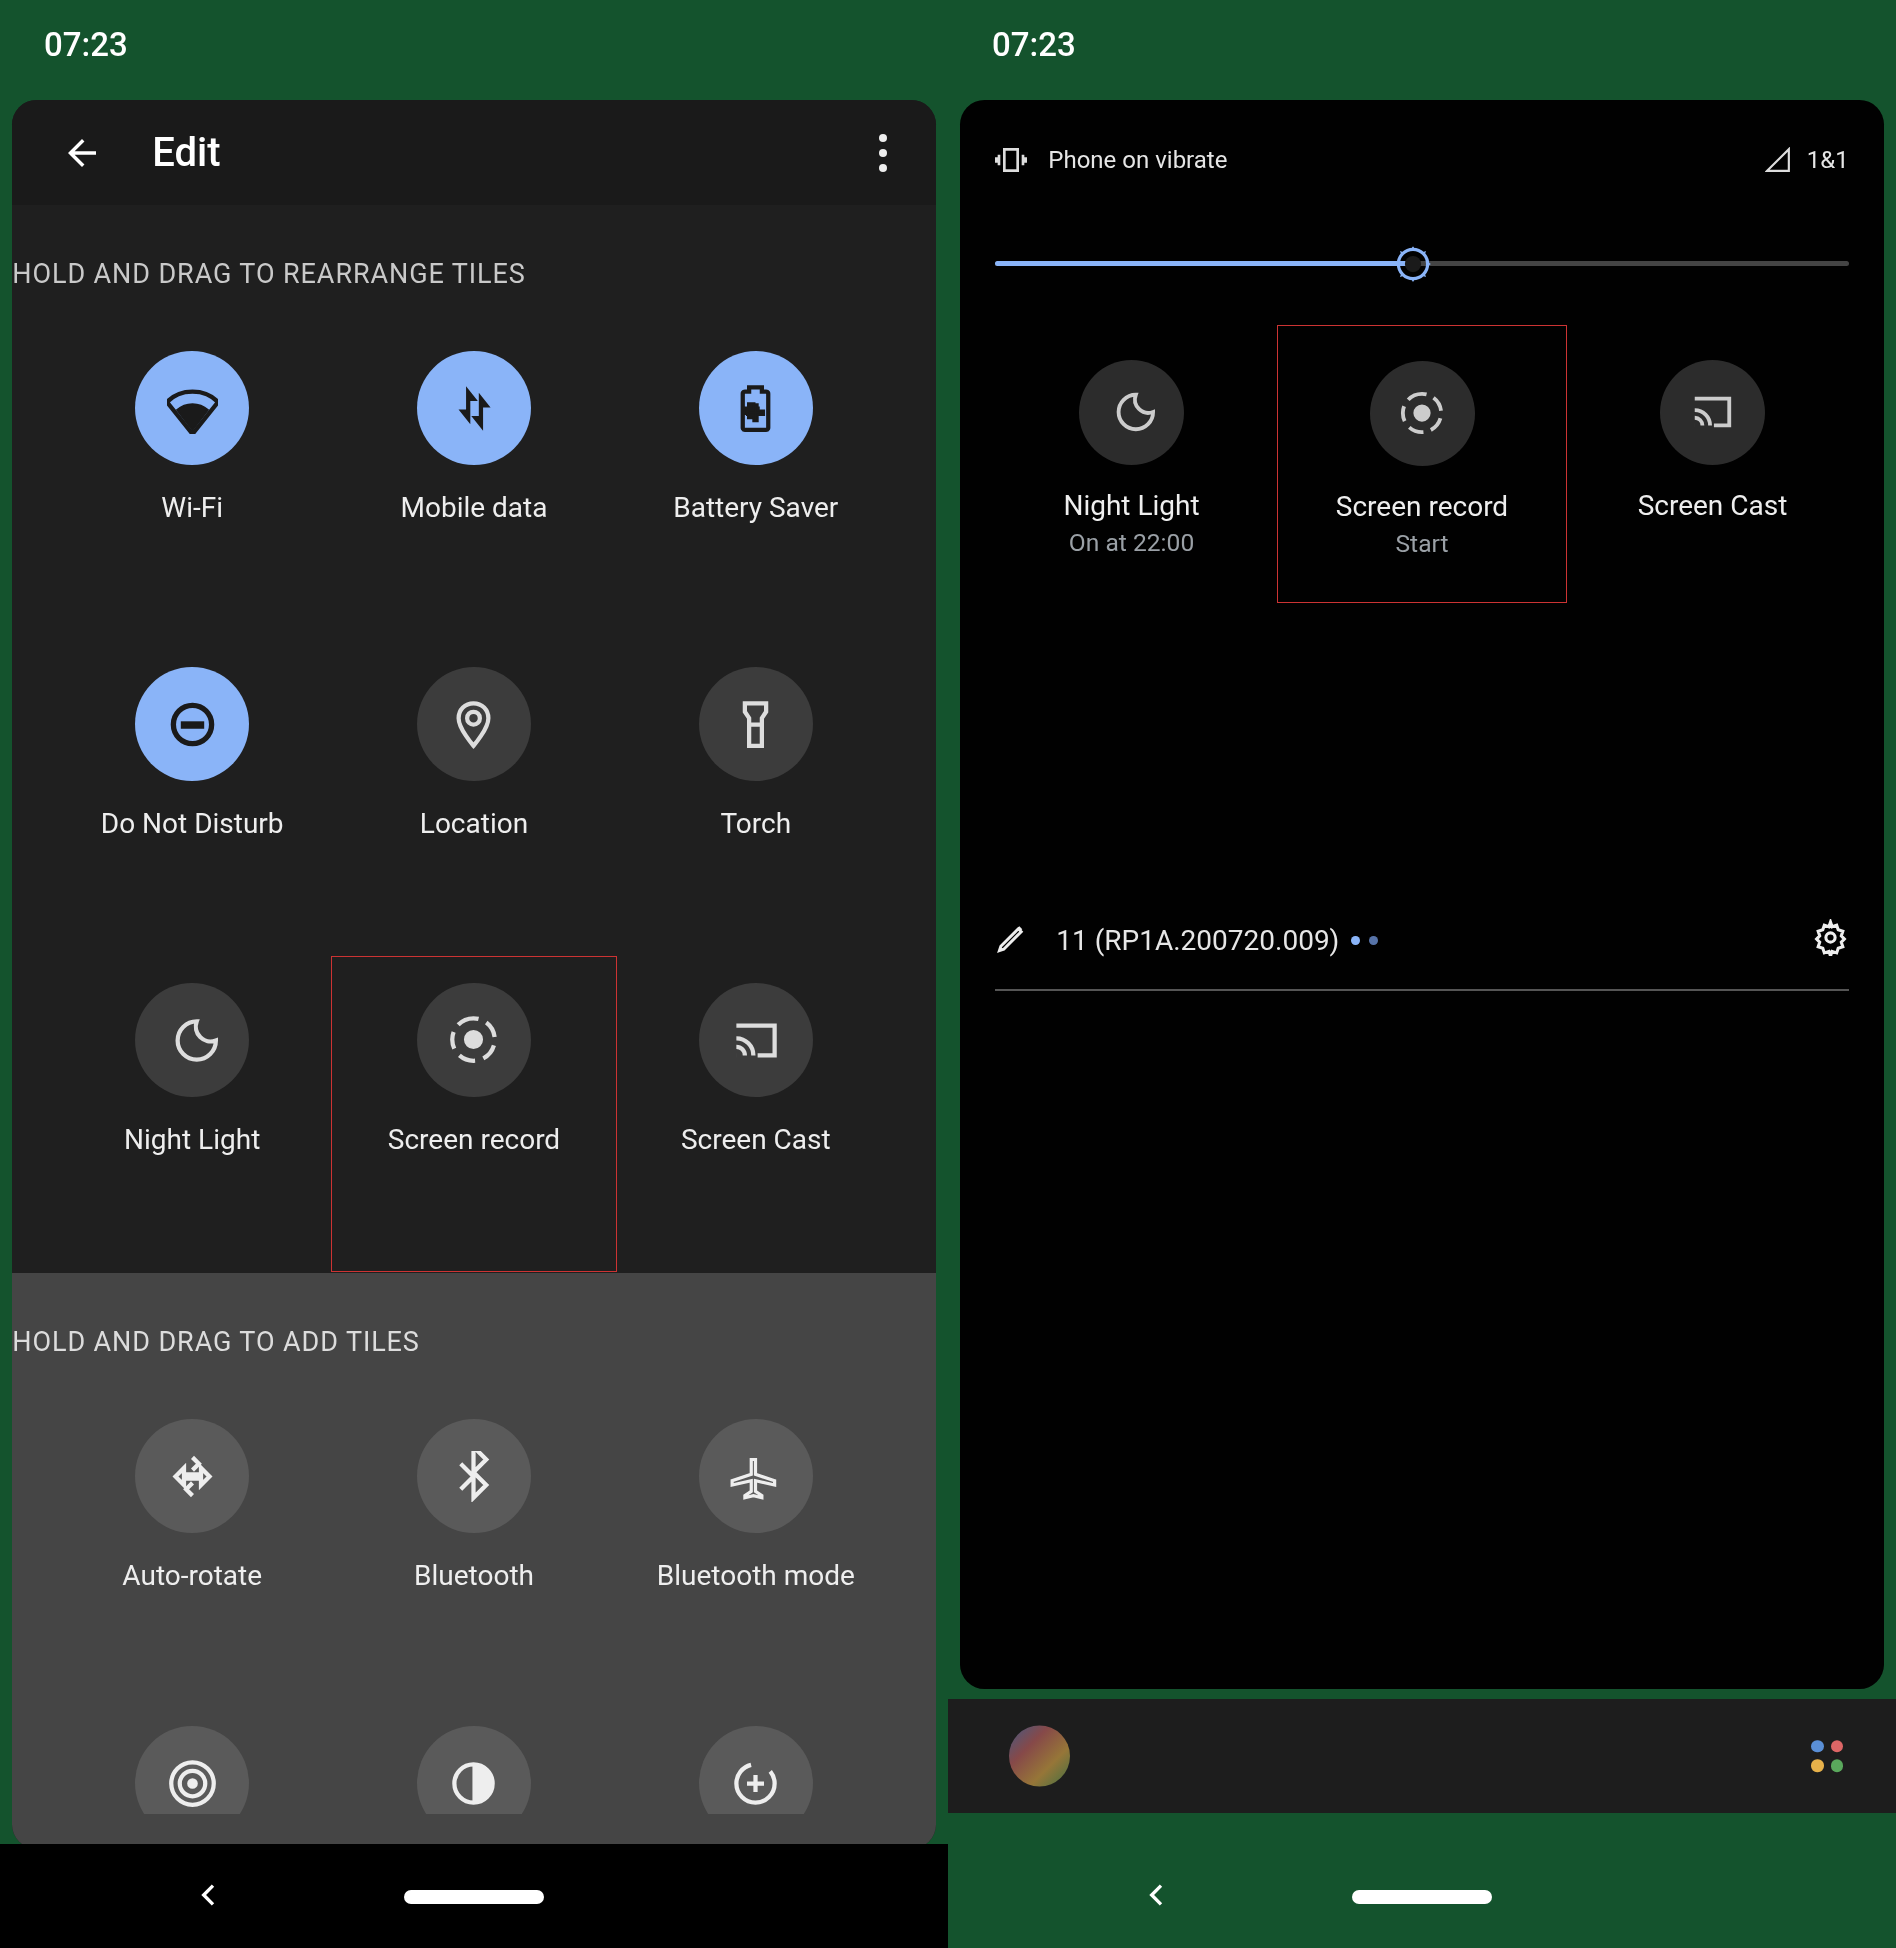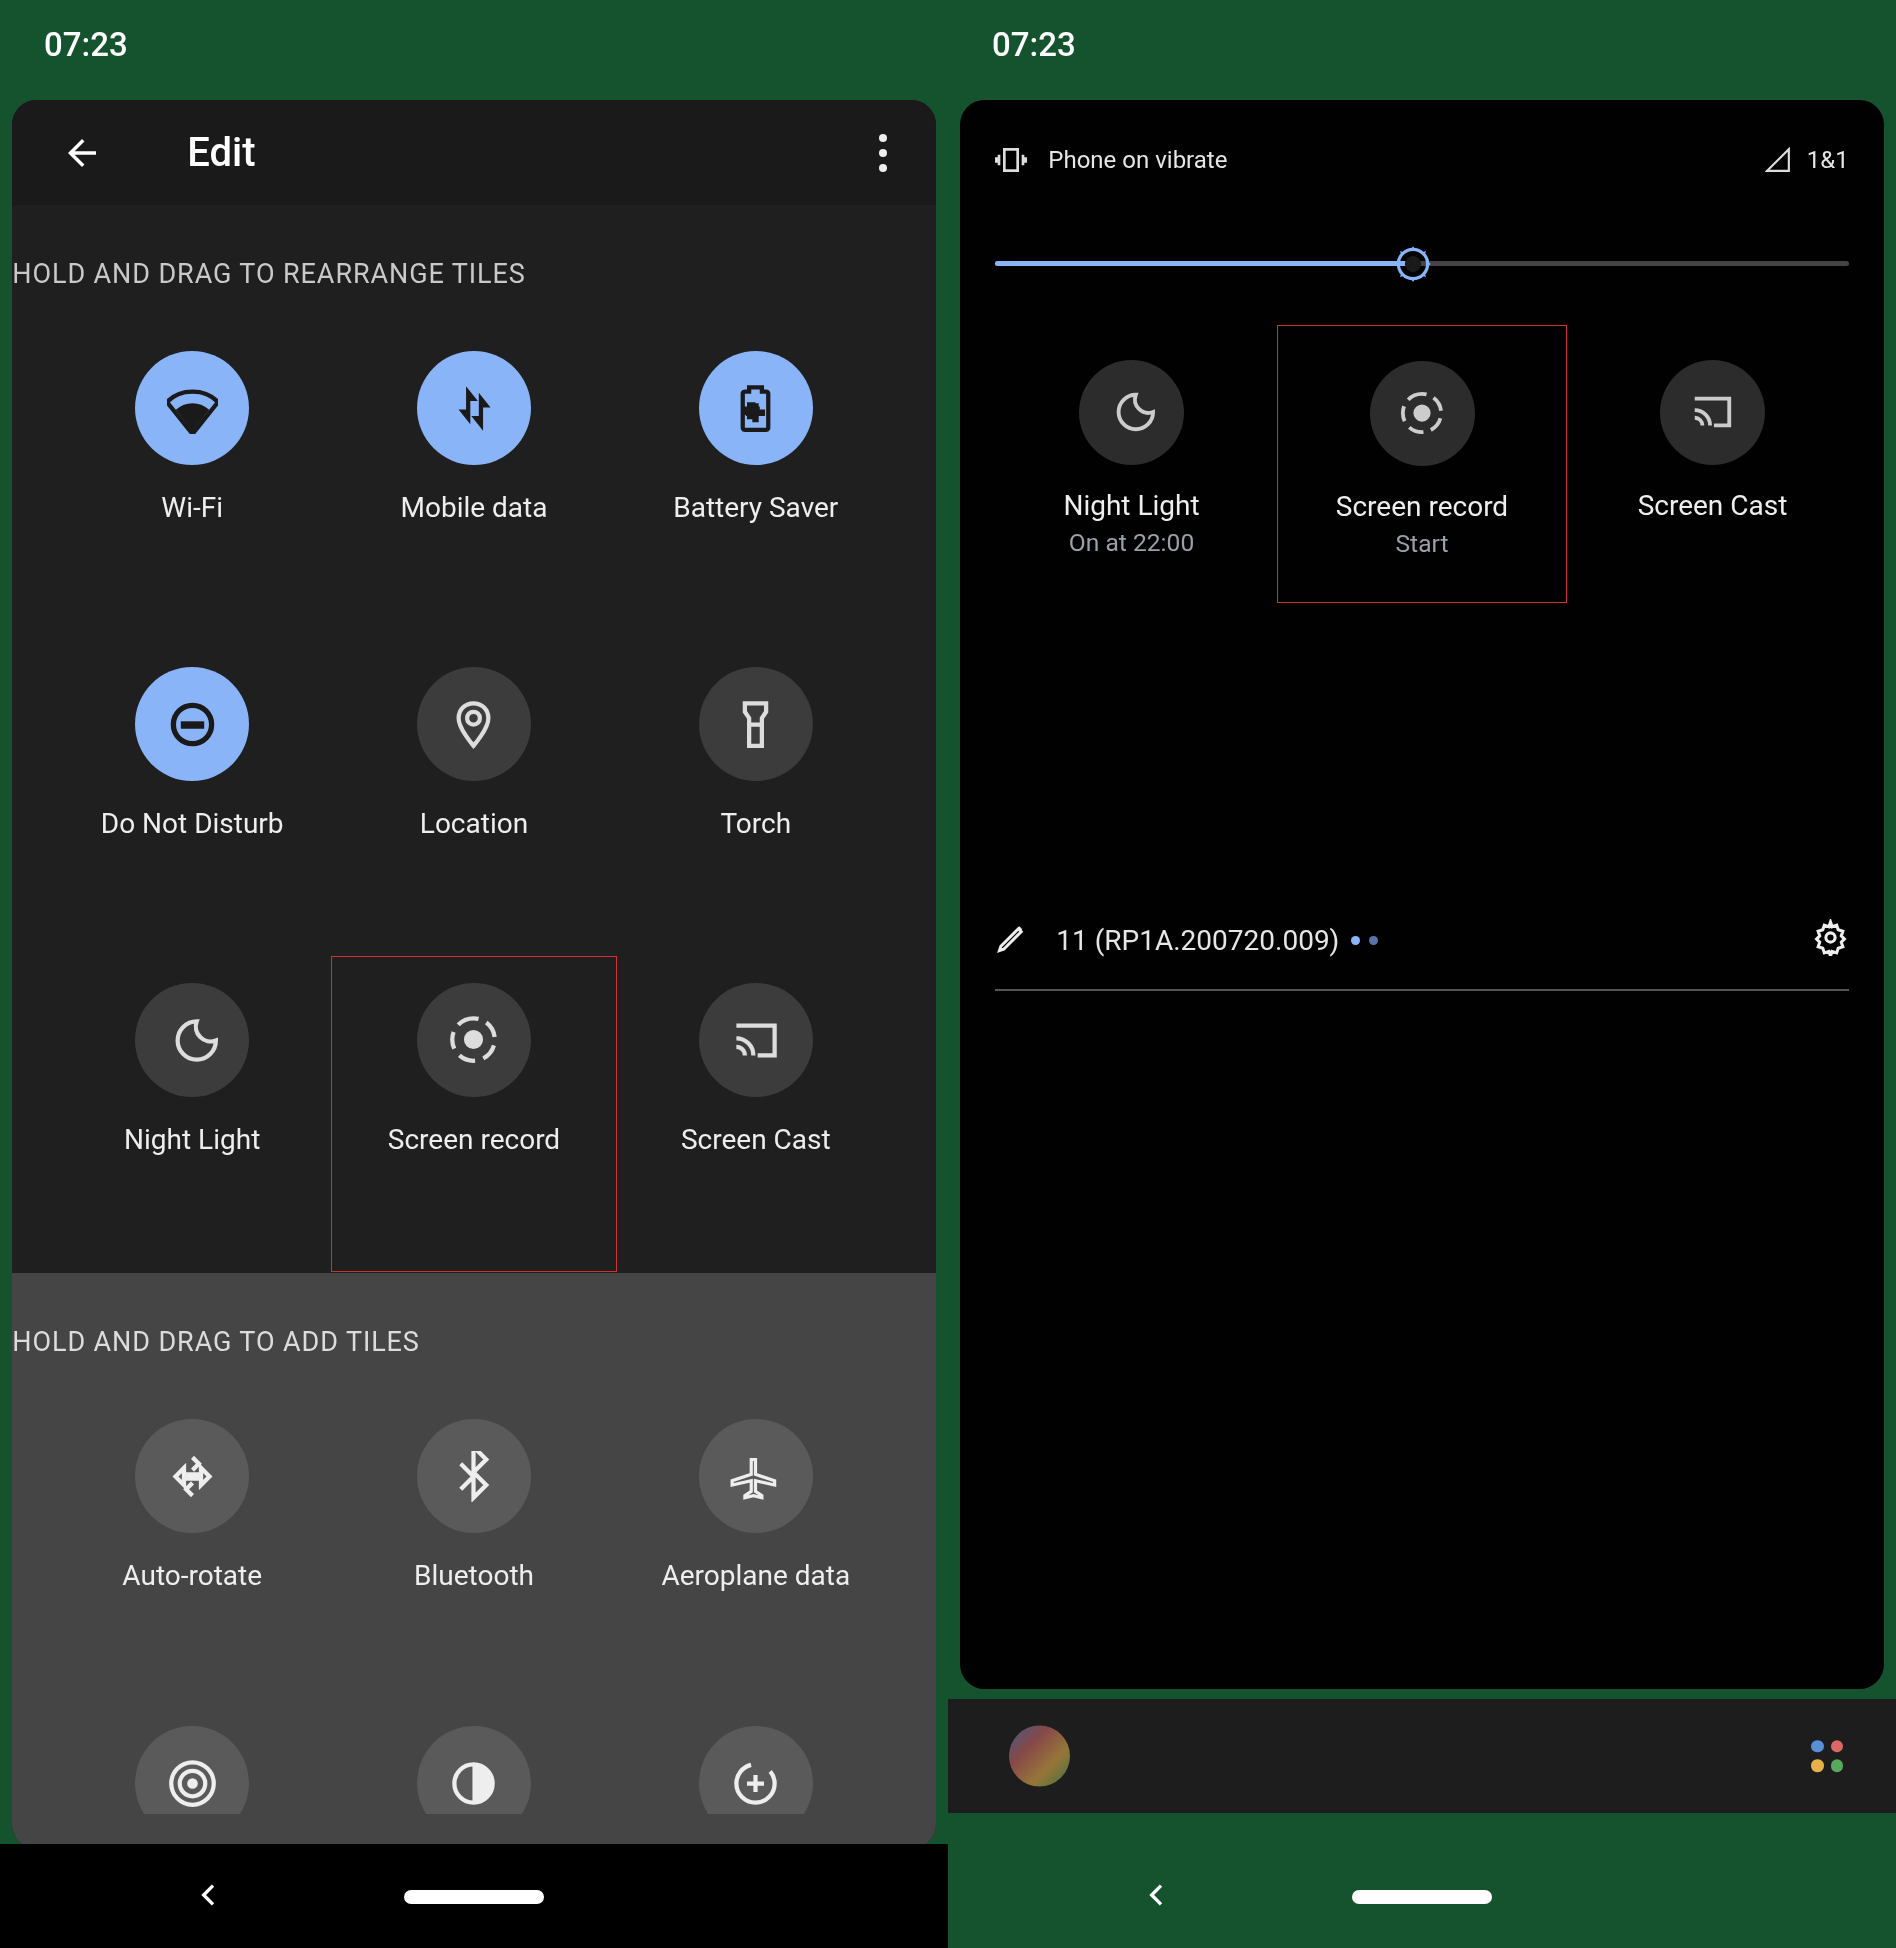--- a/index.html
+++ b/index.html
@@ -33,21 +33,20 @@
     overflow: hidden;
   }
   
   .panel-left { background: #1f1f1f; }
   .edit-header {
     background: #1a1a1a;
     height: 105px;
     display: flex;
     align-items: center;
     padding: 0 26px 0 35px;
-    gap: 35px;
   }
   .back-btn {
     width: 70px; height: 70px;
     display: flex; align-items: center; justify-content: center;
     cursor: pointer;
   }
   .edit-title {
     font-size: 40px;
     font-weight: 500;
     color: #fff;
@@ -343,21 +342,21 @@
               </svg>
           </div>
           <div class="tile-label">Bluetooth</div>
         </div>
         <div class="tile">
           <div class="tile-circle dim">
             <svg viewBox="0 0 24 24">
                 <path d="M21 14l-9-3V4l-2 0v7l-9 3v2l9-2v5l-3 2v1l4-1 4 1v-1l-3-2v-5l9 2z" fill="none" stroke-width="1.5"></path>
               </svg>
           </div>
-          <div class="tile-label">Aeroplane data</div>
+          <div class="tile-label">Bluetooth mode</div>
         </div>
       </div>
       <div class="tile-grid partial-row">
         <div class="tile">
           <div class="tile-circle dim">
             <svg viewBox="0 0 24 24">
                 <circle cx="12" cy="12" r="2"></circle>
                 <circle cx="12" cy="12" r="6" fill="none" stroke-width="2"></circle>
                 <circle cx="12" cy="12" r="10" fill="none" stroke-width="2"></circle>
               </svg>

